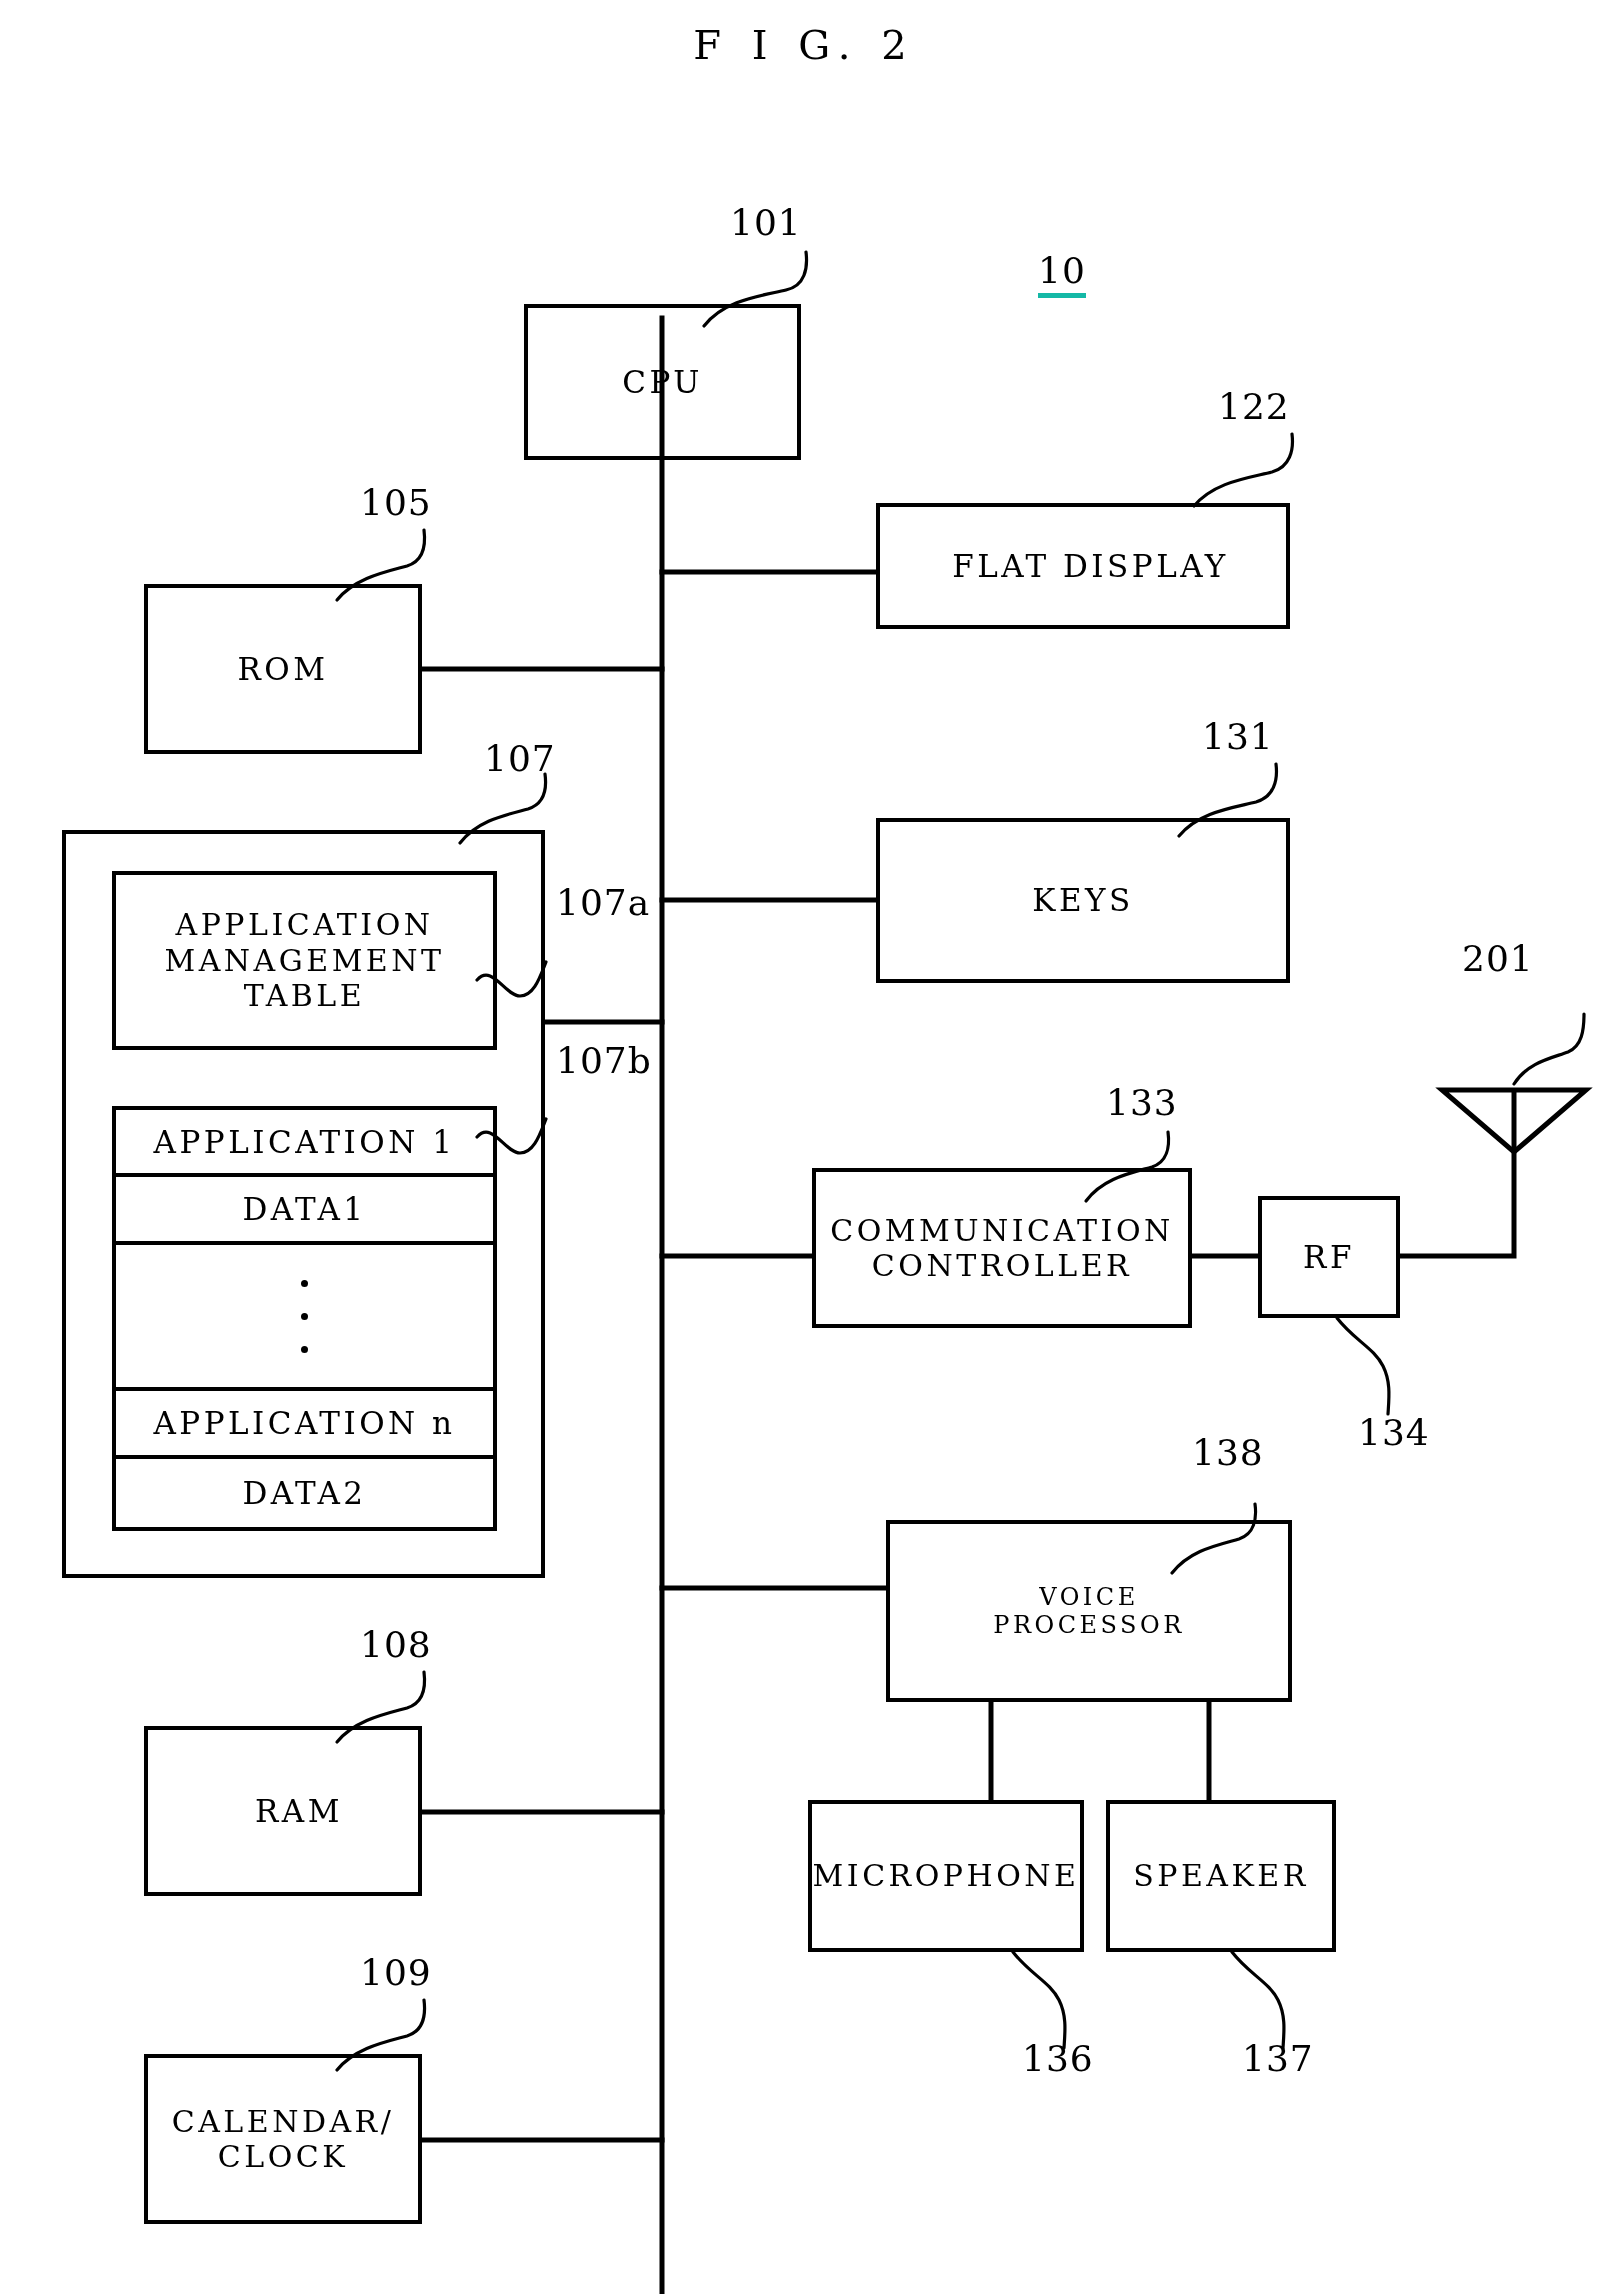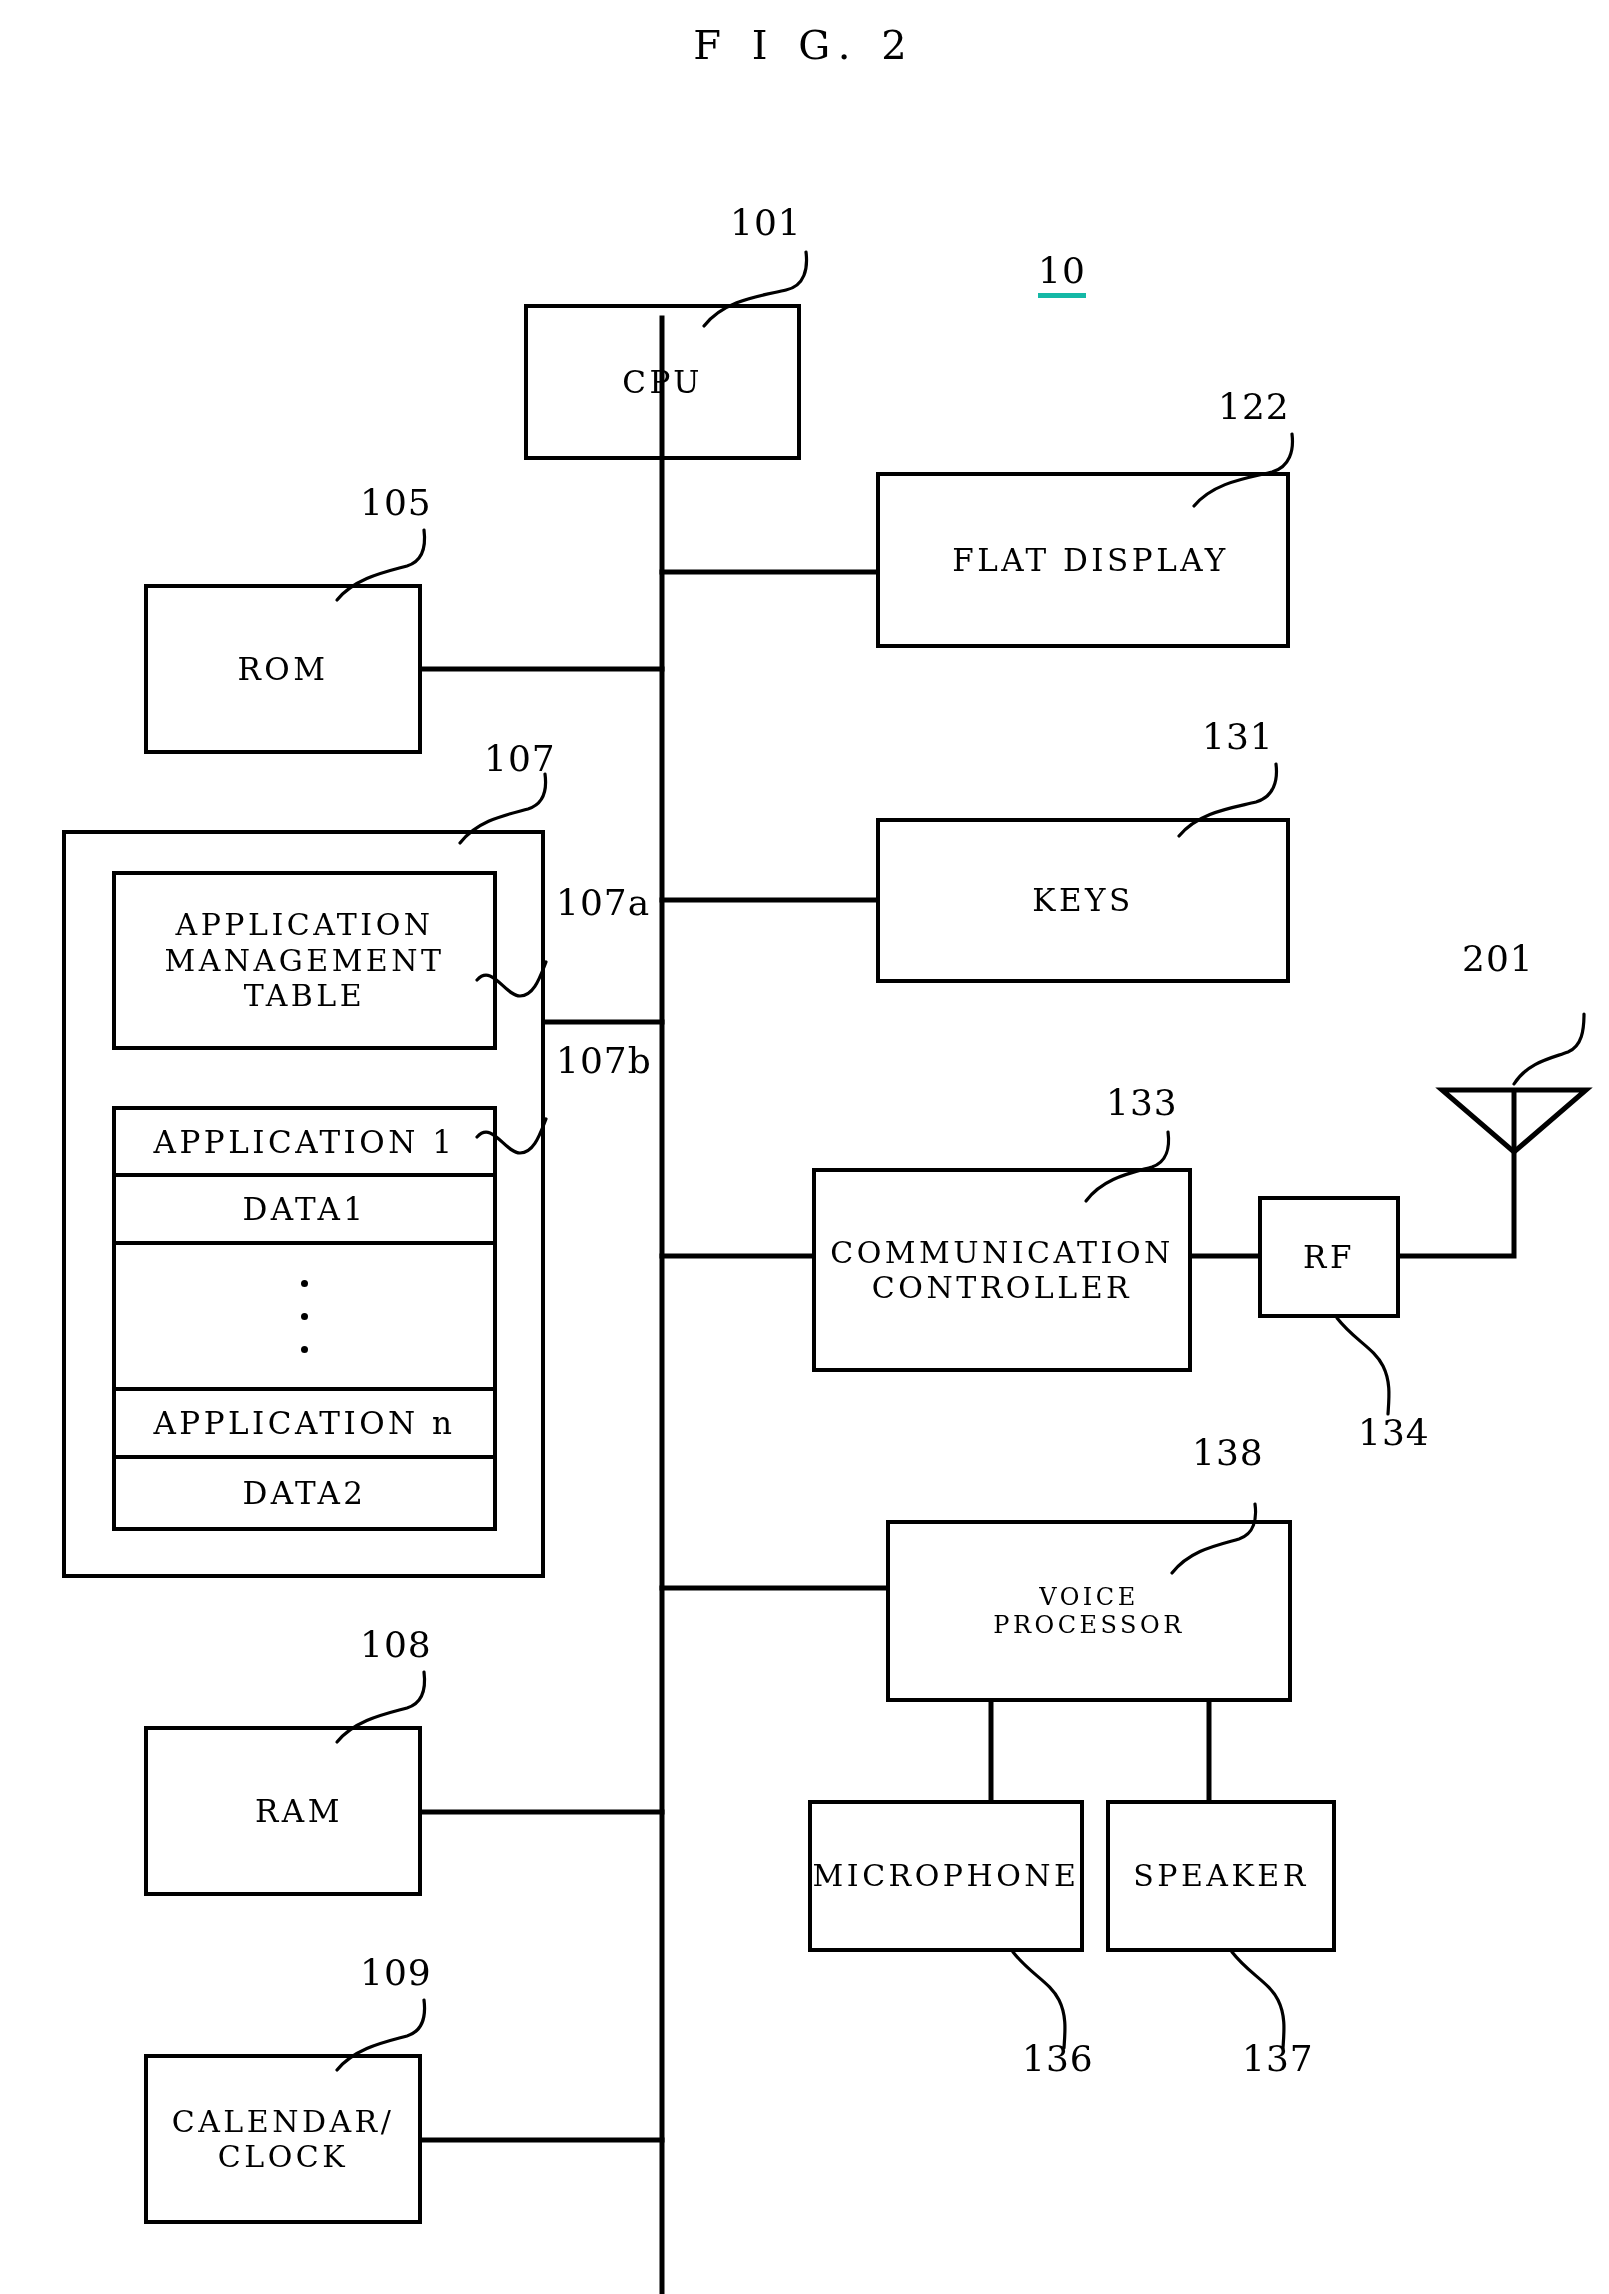--- a/index.html
+++ b/index.html
@@ -166,21 +166,21 @@
     </g>
   </svg>
 
   <div class="reflabel underlined" style="left:1038px; top:250px;">10</div>
 
   <div class="box" style="left:524px; top:304px; width:277px; height:156px;">
     <span class="inner-label">CPU</span>
   </div>
   <div class="reflabel" style="left:730px; top:202px;">101</div>
 
-  <div class="box" style="left:876px; top:472px; width:414px; height:176px;padding-left:15px;">
+  <div class="box" style="left:876px; top:503px; width:414px; height:126px;padding-left:15px;">
     <span class="inner-label">FLAT DISPLAY</span>
   </div>
   <div class="reflabel" style="left:1218px; top:386px;">122</div>
 
   <div class="box" style="left:144px; top:584px; width:278px; height:170px;">
     <span class="inner-label">ROM</span>
   </div>
   <div class="reflabel" style="left:360px; top:482px;">105</div>
 
   <div class="box" style="left:876px; top:818px; width:414px; height:165px;">
@@ -206,21 +206,21 @@
         <span class="dot"></span>
         <span class="dot"></span>
         <span class="dot"></span>
       </div>
     </div>
     <div class="row" style="height:68px;">APPLICATION n</div>
     <div class="row" style="height:69px;">DATA2</div>
   </div>
   <div class="reflabel" style="left:556px; top:1040px;">107b</div>
 
-  <div class="box" style="left:812px; top:1168px; width:380px; height:204px; font-size:30px;">
+  <div class="box" style="left:812px; top:1168px; width:380px; height:160px; font-size:30px;">
     <span class="inner-label">COMMUNICATION
 CONTROLLER</span>
   </div>
   <div class="reflabel" style="left:1106px; top:1082px;">133</div>
 
   <div class="box" style="left:1258px; top:1196px; width:142px; height:122px;">
     <span class="inner-label">RF</span>
   </div>
   <div class="reflabel" style="left:1358px; top:1412px;">134</div>
 

